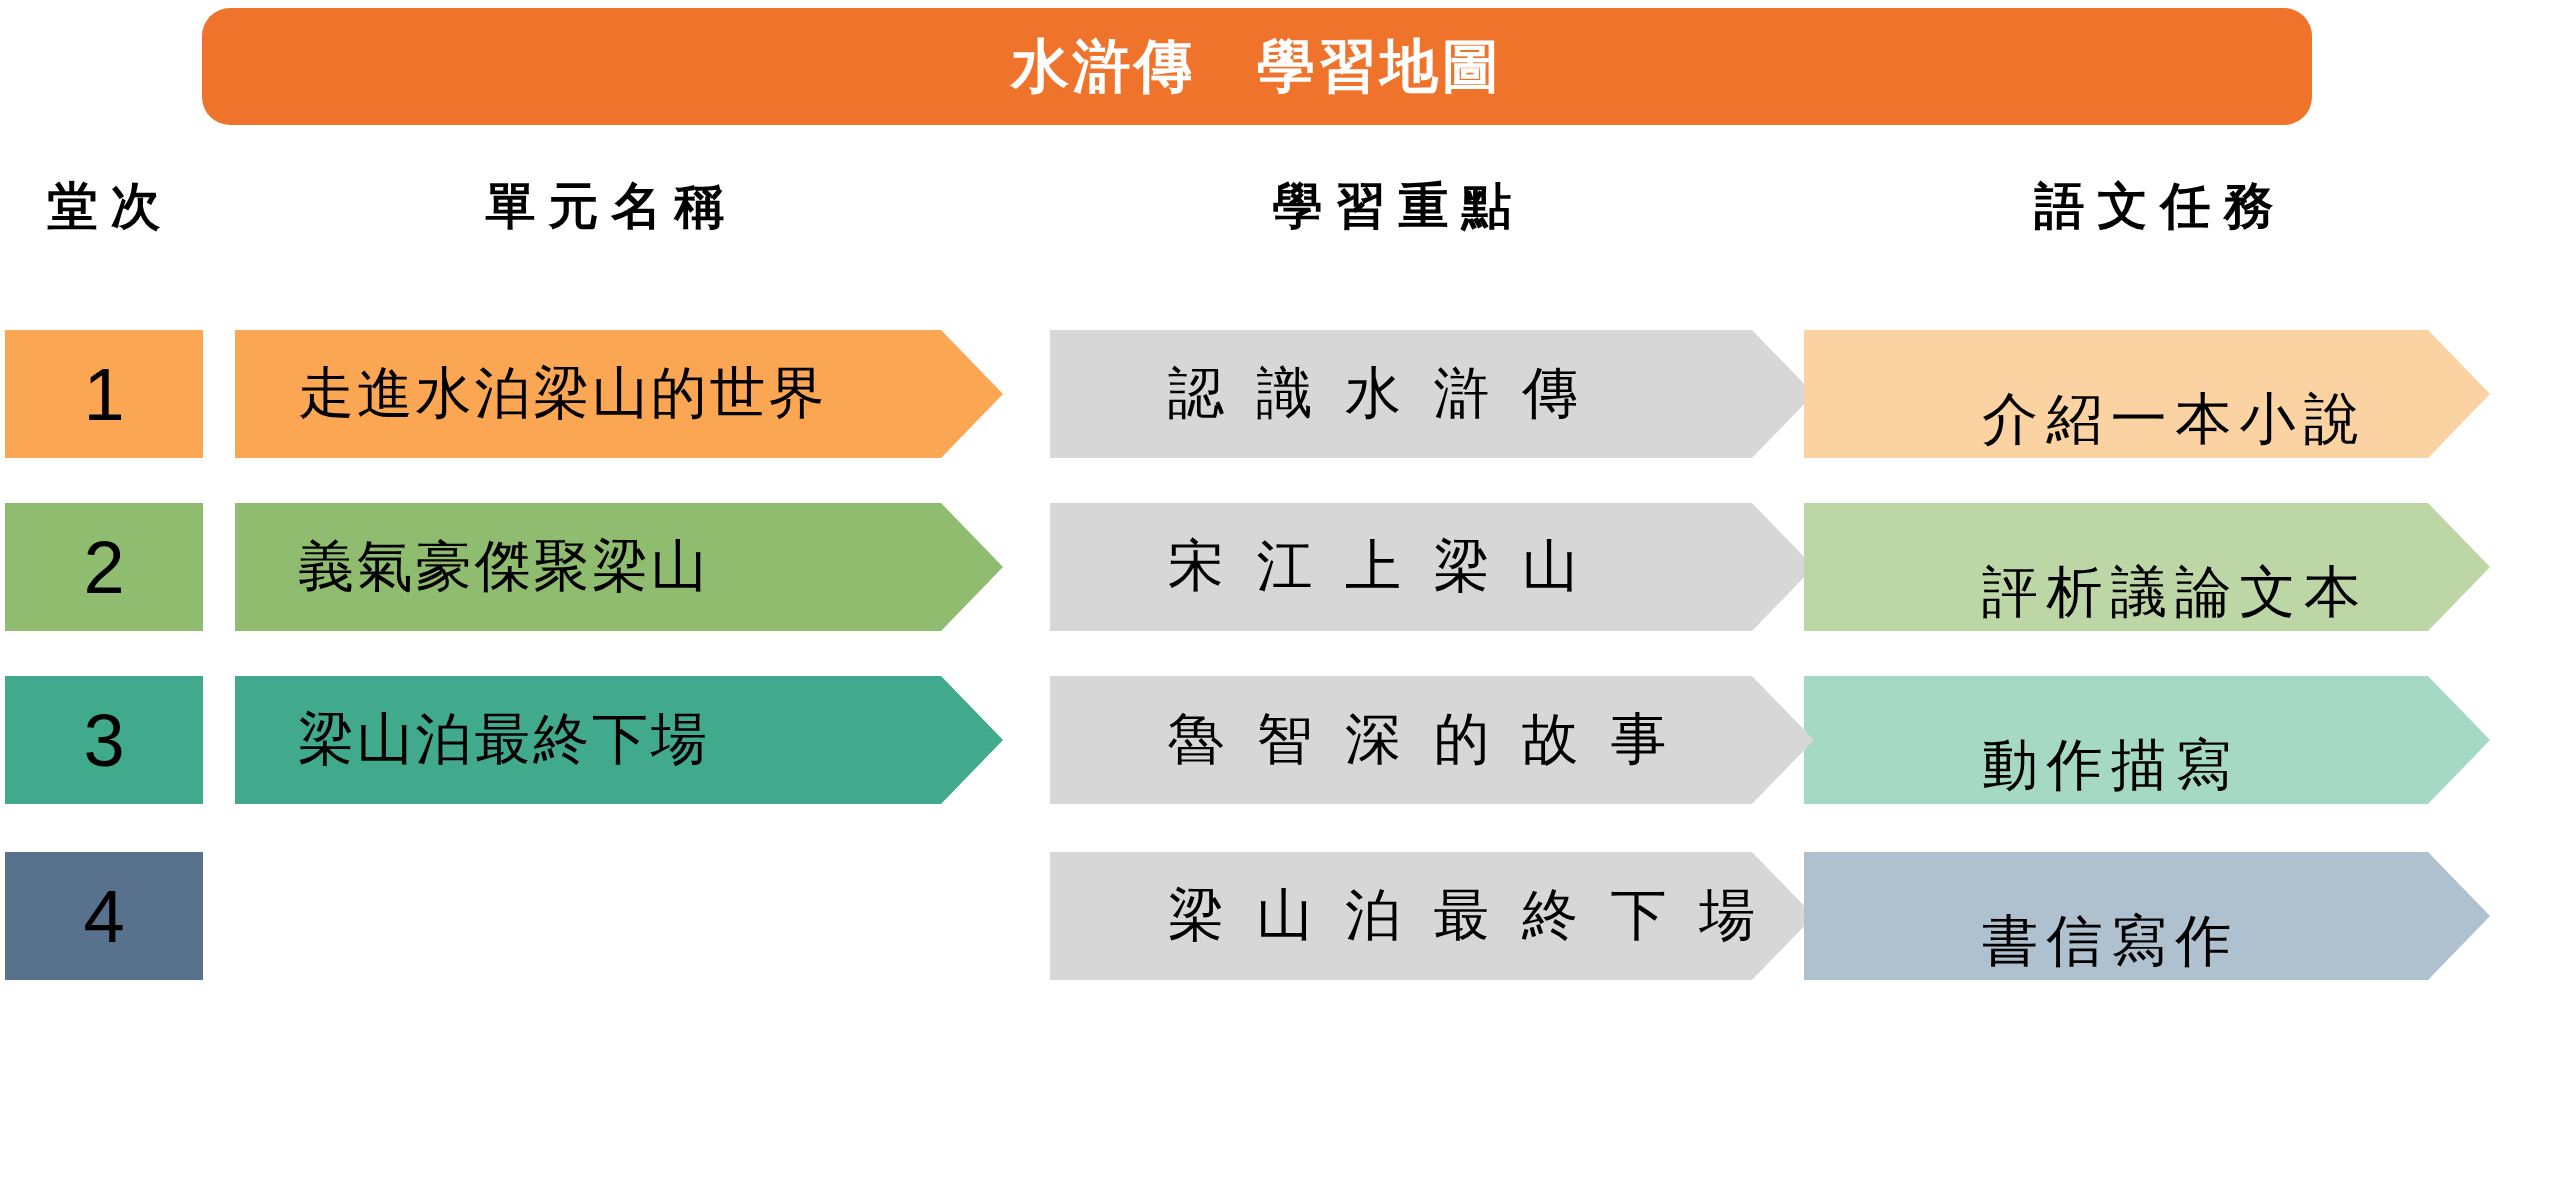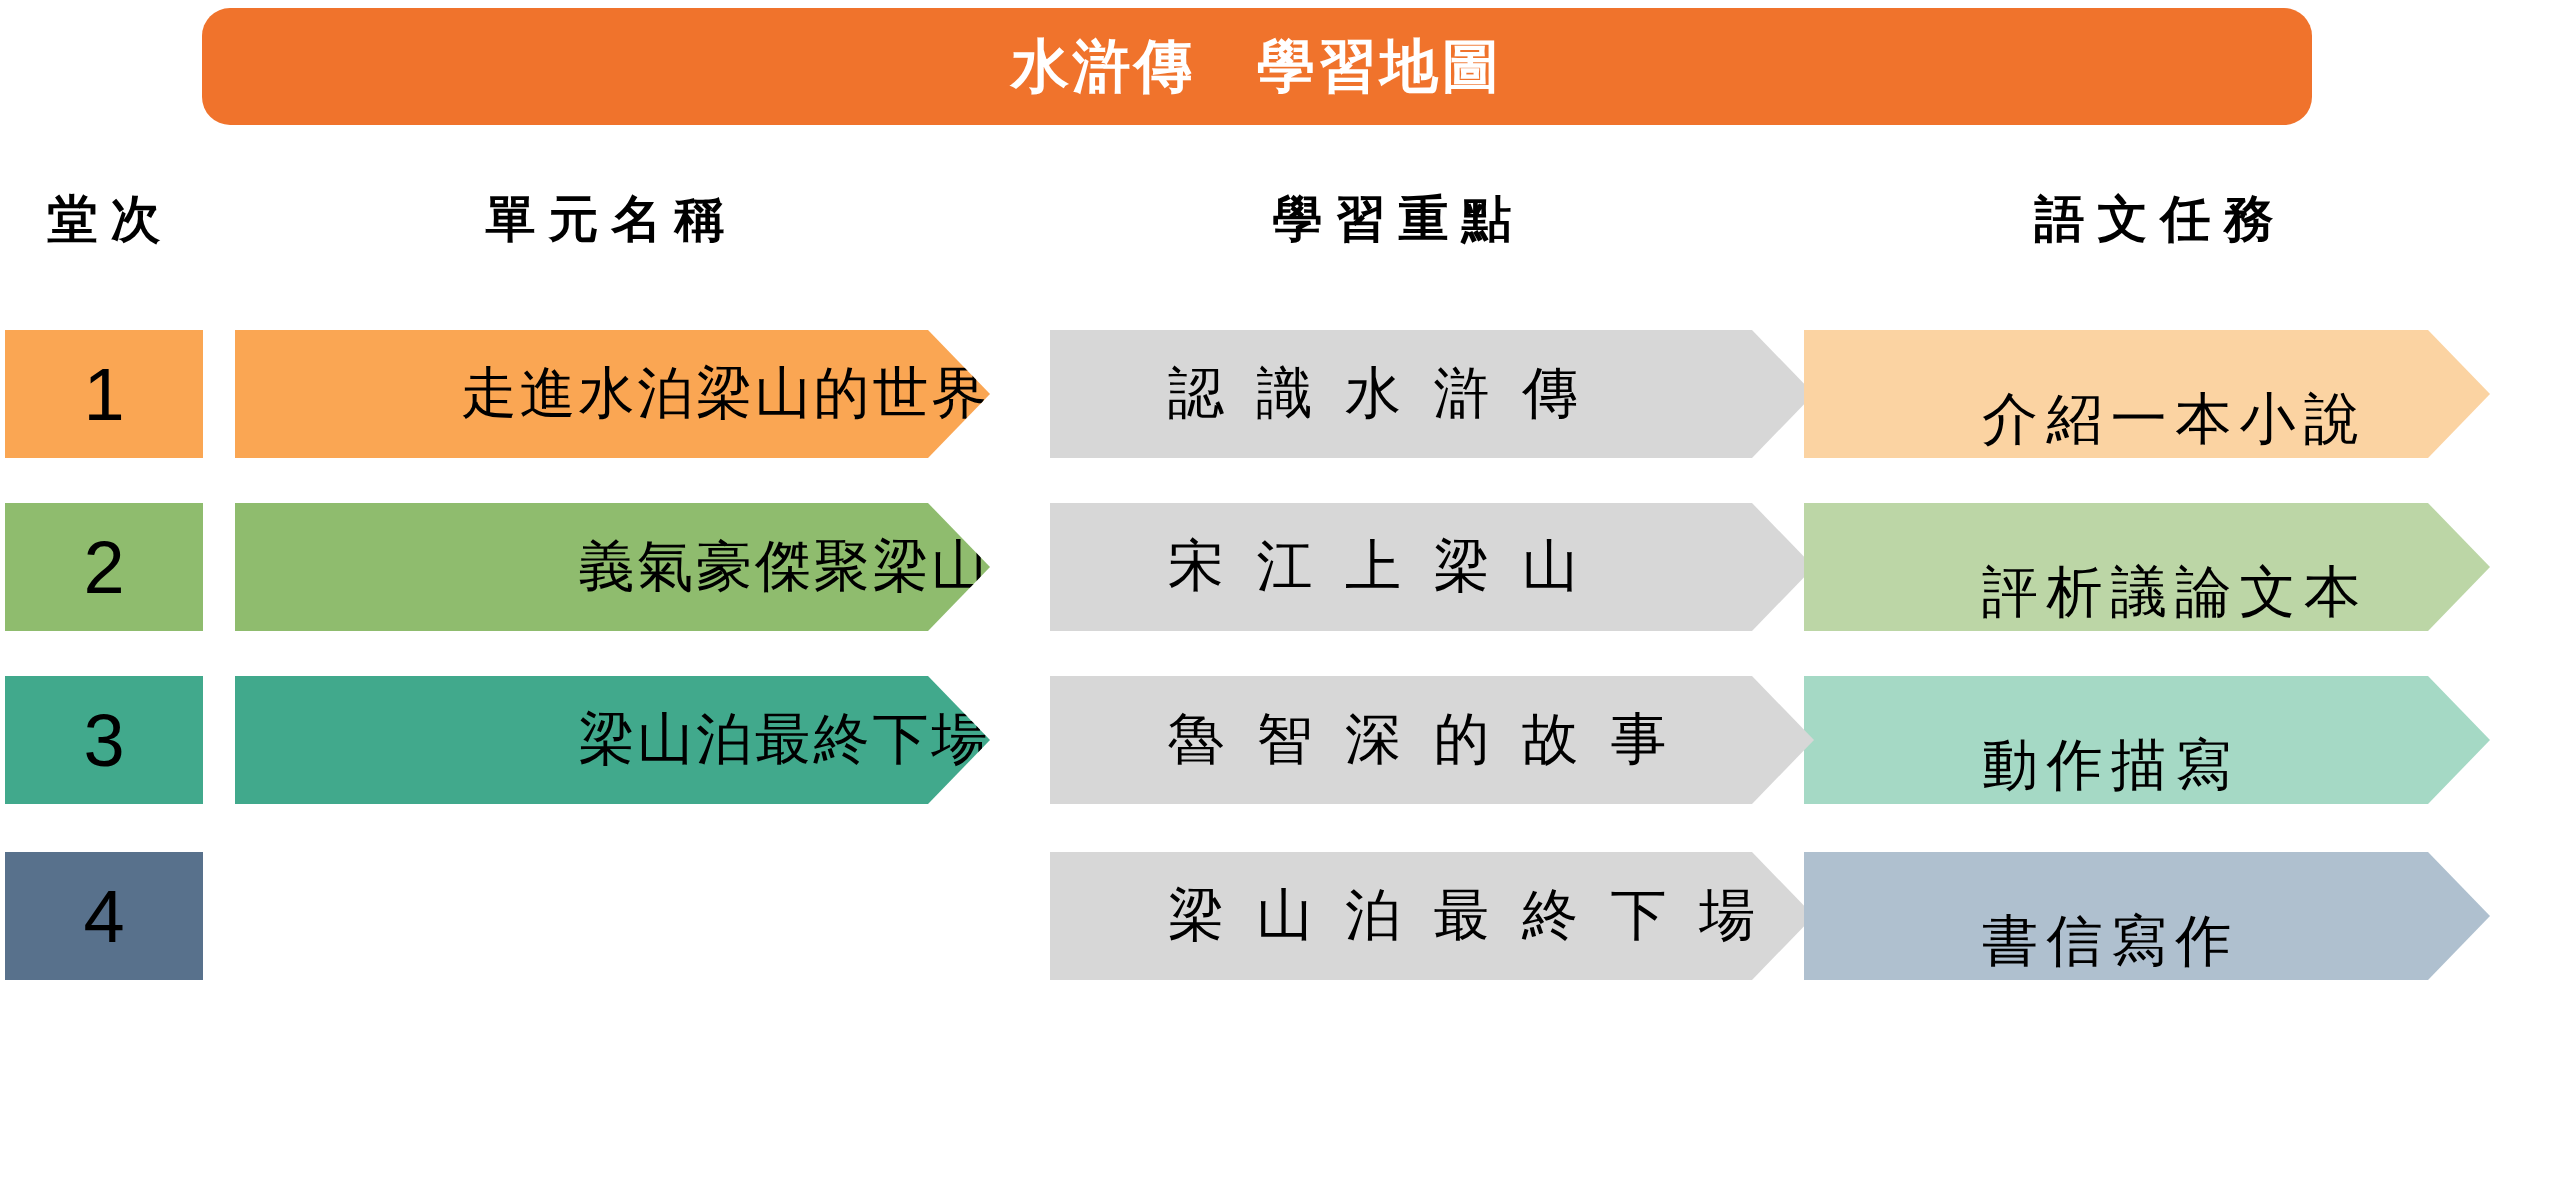--- a/index.html
+++ b/index.html
@@ -25,21 +25,21 @@
     color: #ffffff;
     font-size: 58px;
     font-weight: bold;
     letter-spacing: 0.06em;
     white-space: pre;
   }
 
   
   .col-header {
     position: absolute;
-    top: 183px; height: 72px;
+    top: 170px; height: 72px;
     display: flex; align-items: center; justify-content: center;
     font-size: 50px;
     font-weight: bold;
     letter-spacing: 0.26em;
     text-indent: 0.26em; 
     white-space: nowrap;
     font-family: Liberation Mono, monospace;
   }
   .col-header.h-session { left: 0px;    width: 208px; }
   .col-header.h-unit    { left: 235px;  width: 740px; }
@@ -72,22 +72,21 @@
     top: 0; height: 128px;
     display: flex; align-items: center;
     clip-path: polygon(0 0, calc(100% - 62px) 0, 100% 50%, calc(100% - 62px) 100%, 0 100%);
     font-size: 56px;
     color: #000000;
     white-space: nowrap;
   }
   .arrow.unit-arrow {
     left: 235px; width: 755px;
     background: var(--main);
-    padding-left: 0;
-    justify-content: flex-end;
+    padding-left: 13px;
   }
   .arrow.unit-arrow .arrow-label { margin-left: 50px; letter-spacing: 0.05em; }
 
   .arrow.focus-arrow {
     left: 1010px; width: 764px;
     background: var(--focus-bg);
     margin-left: 40px;
   }
   .arrow.focus-arrow .arrow-label { margin-left: 118px; letter-spacing: 0.58em; }
 

